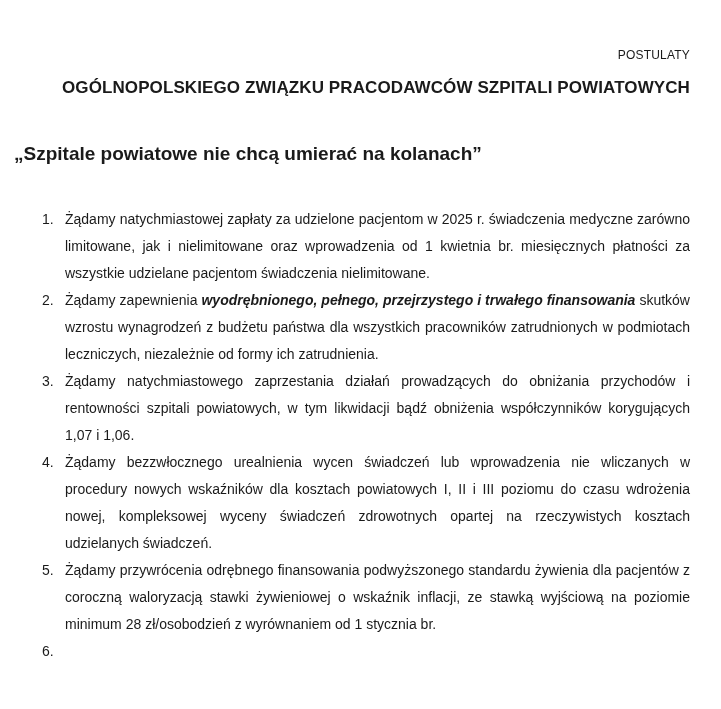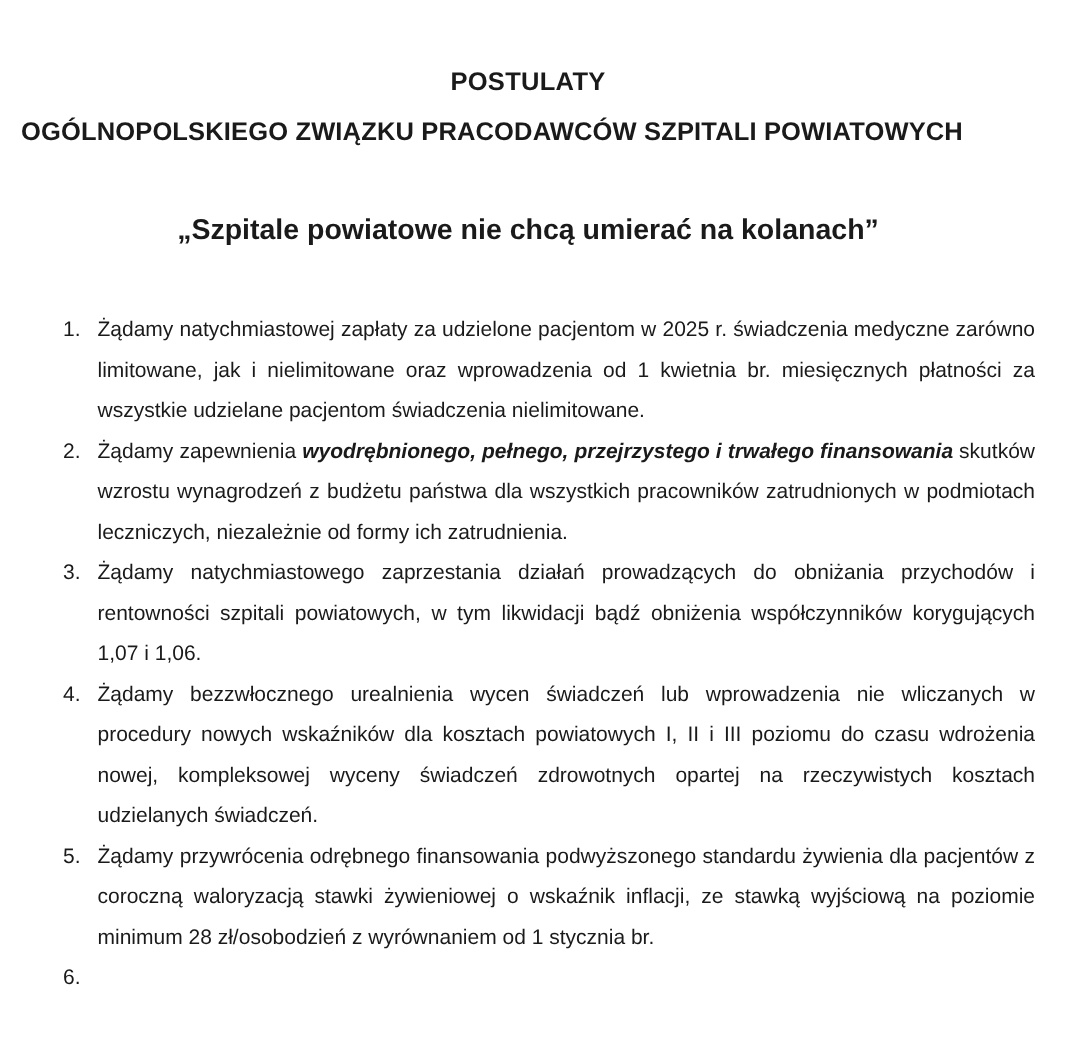--- a/index.html
+++ b/index.html
@@ -15,40 +15,40 @@
   }
   .page {
     box-sizing: border-box;
     width: 721px;
     height: 709px;
     padding: 45px 31px 0 14px;
     background: #ffffff;
     color: #1a1a1a;
   }
   .doc-title {
-    font-size: 17px;
-    font-weight: 700;
+    font-size: 12px;
+    font-weight: 400;
     line-height: 20px;
-    text-align: center;
+    text-align: right;
     letter-spacing: 0.2px;
   }
   .doc-subtitle {
     margin-top: 13px;
     font-size: 17px;
     font-weight: 700;
     line-height: 20px;
-    text-align: left;
+    text-align: right;
     letter-spacing: 0.1px;
   }
   .motto {
     margin-top: 44px;
     font-size: 19px;
     font-weight: 700;
     line-height: 24px;
-    text-align: center;
+    text-align: left;
   }
   .demands {
     margin-top: 40px;
   }
   .demand {
     position: relative;
     padding-left: 51px;
     font-size: 14px;
     line-height: 27px;
     text-align: justify;

